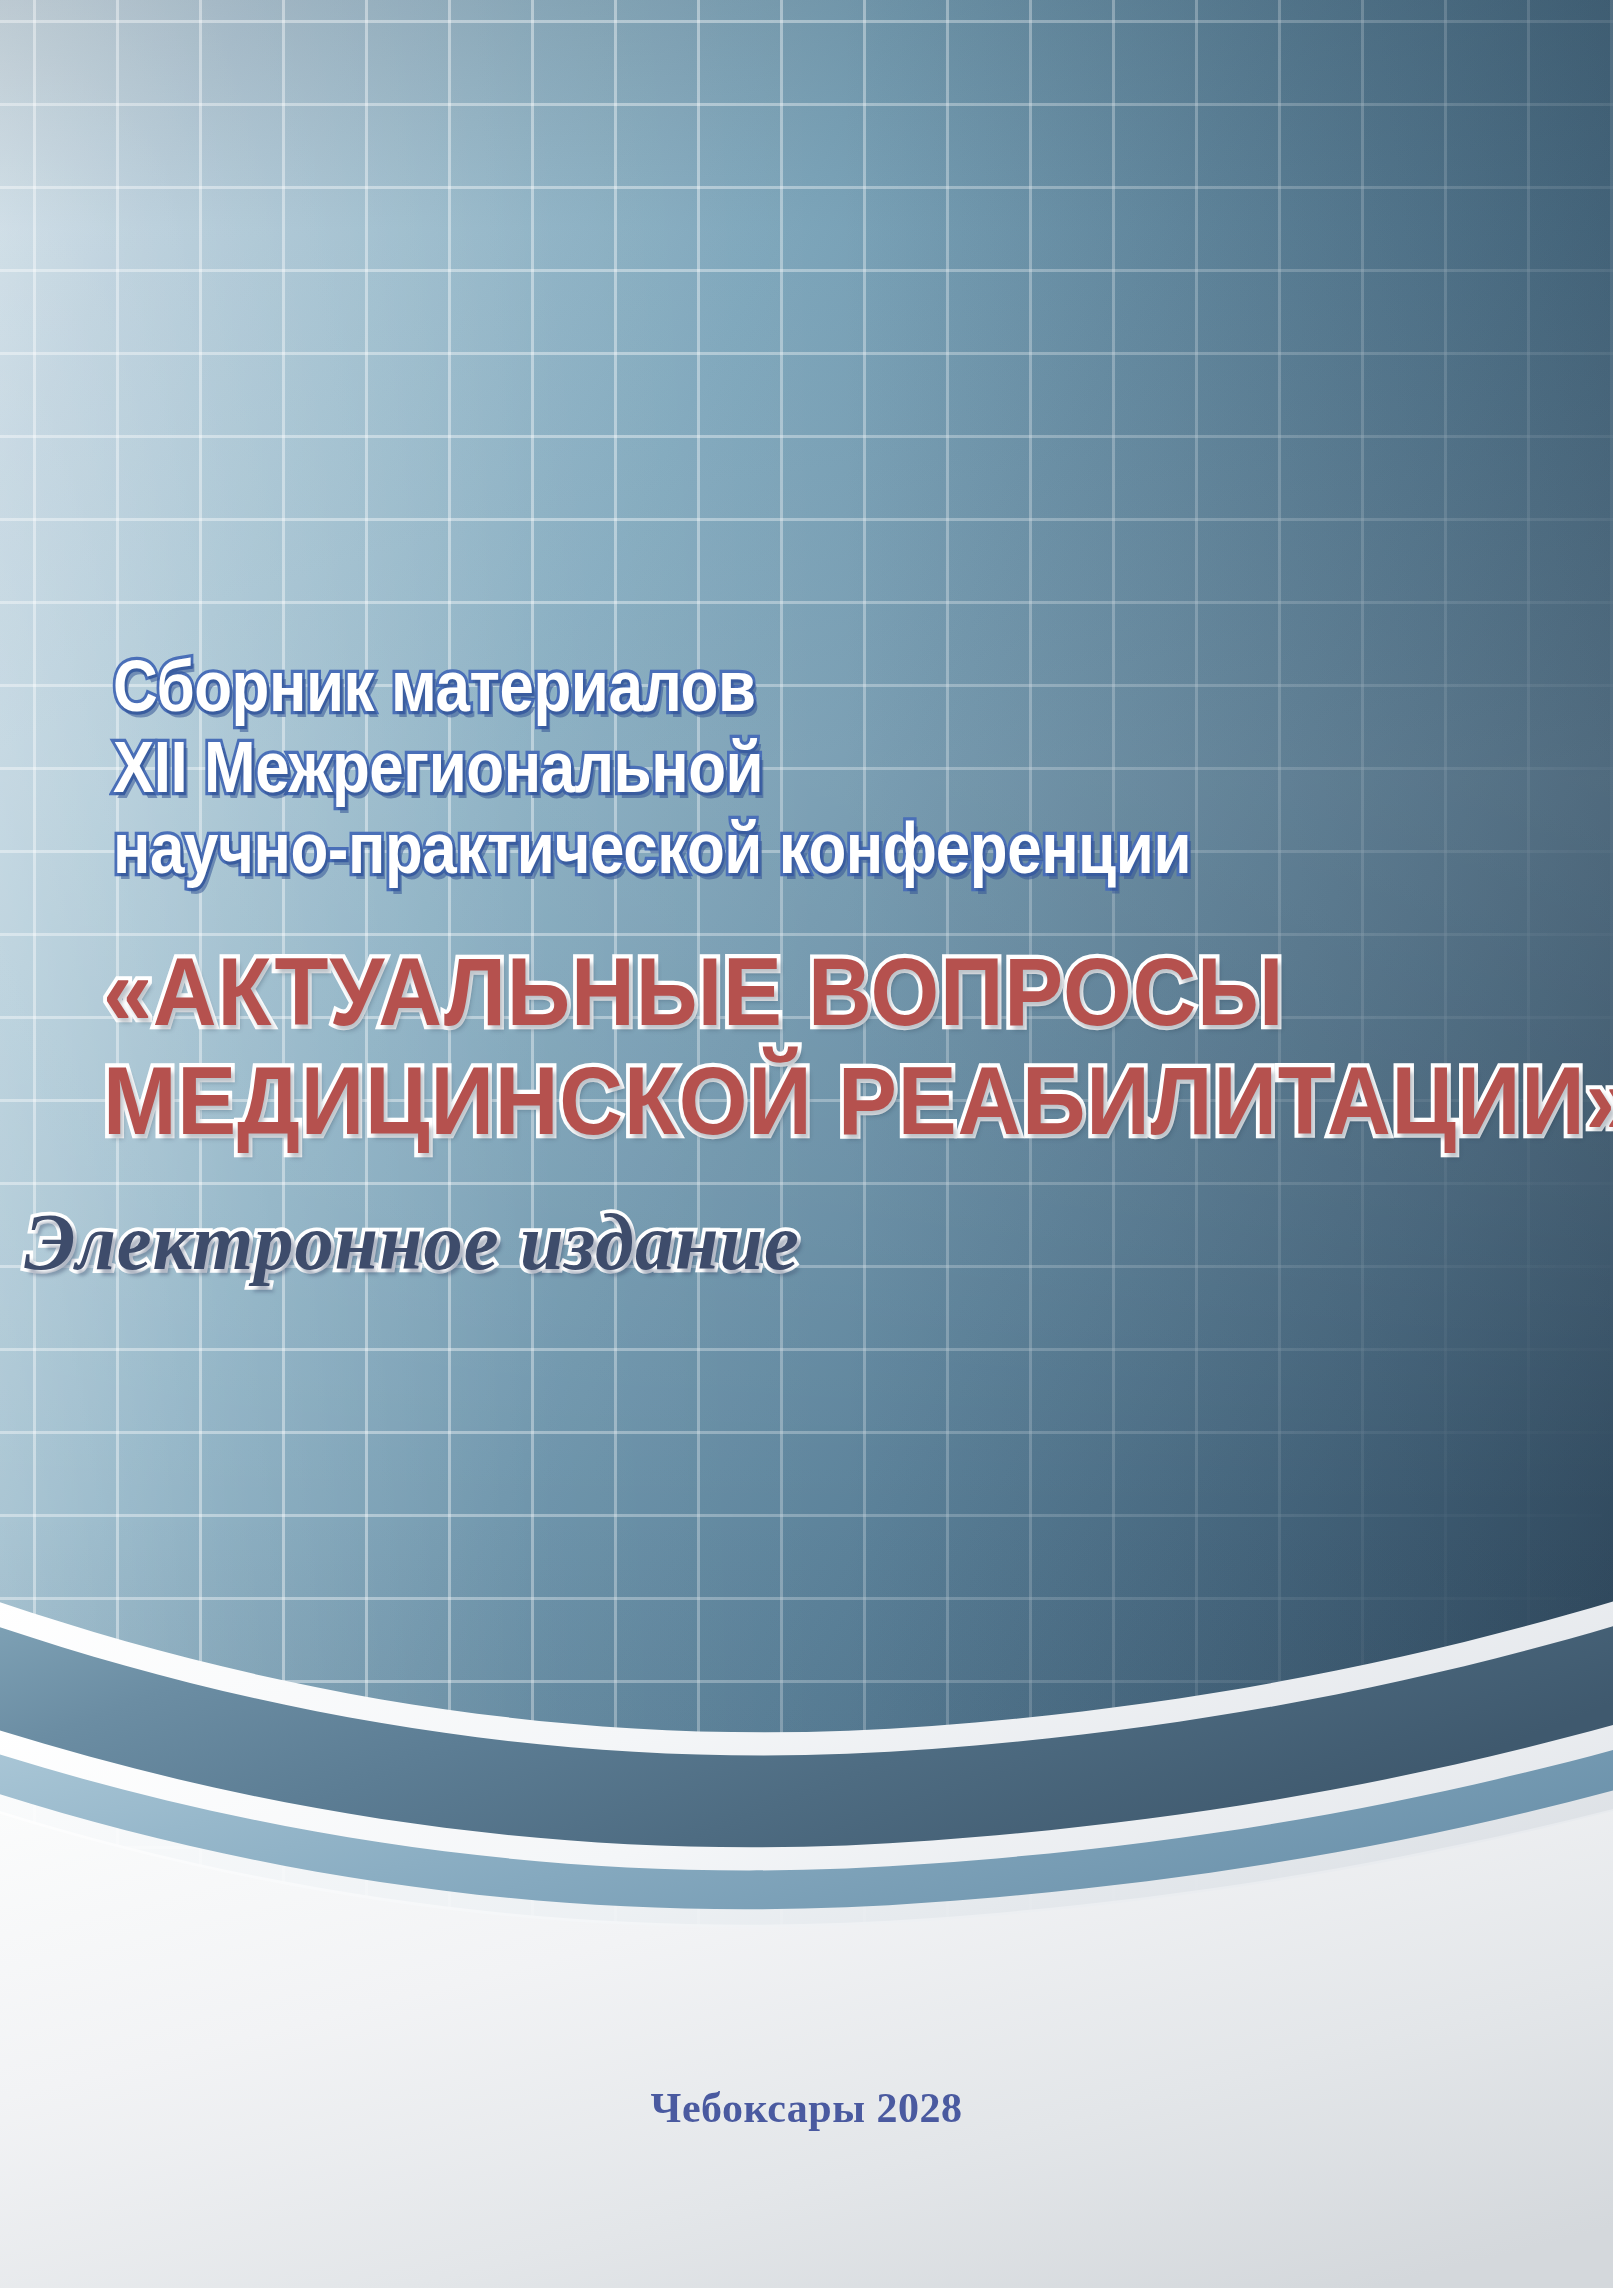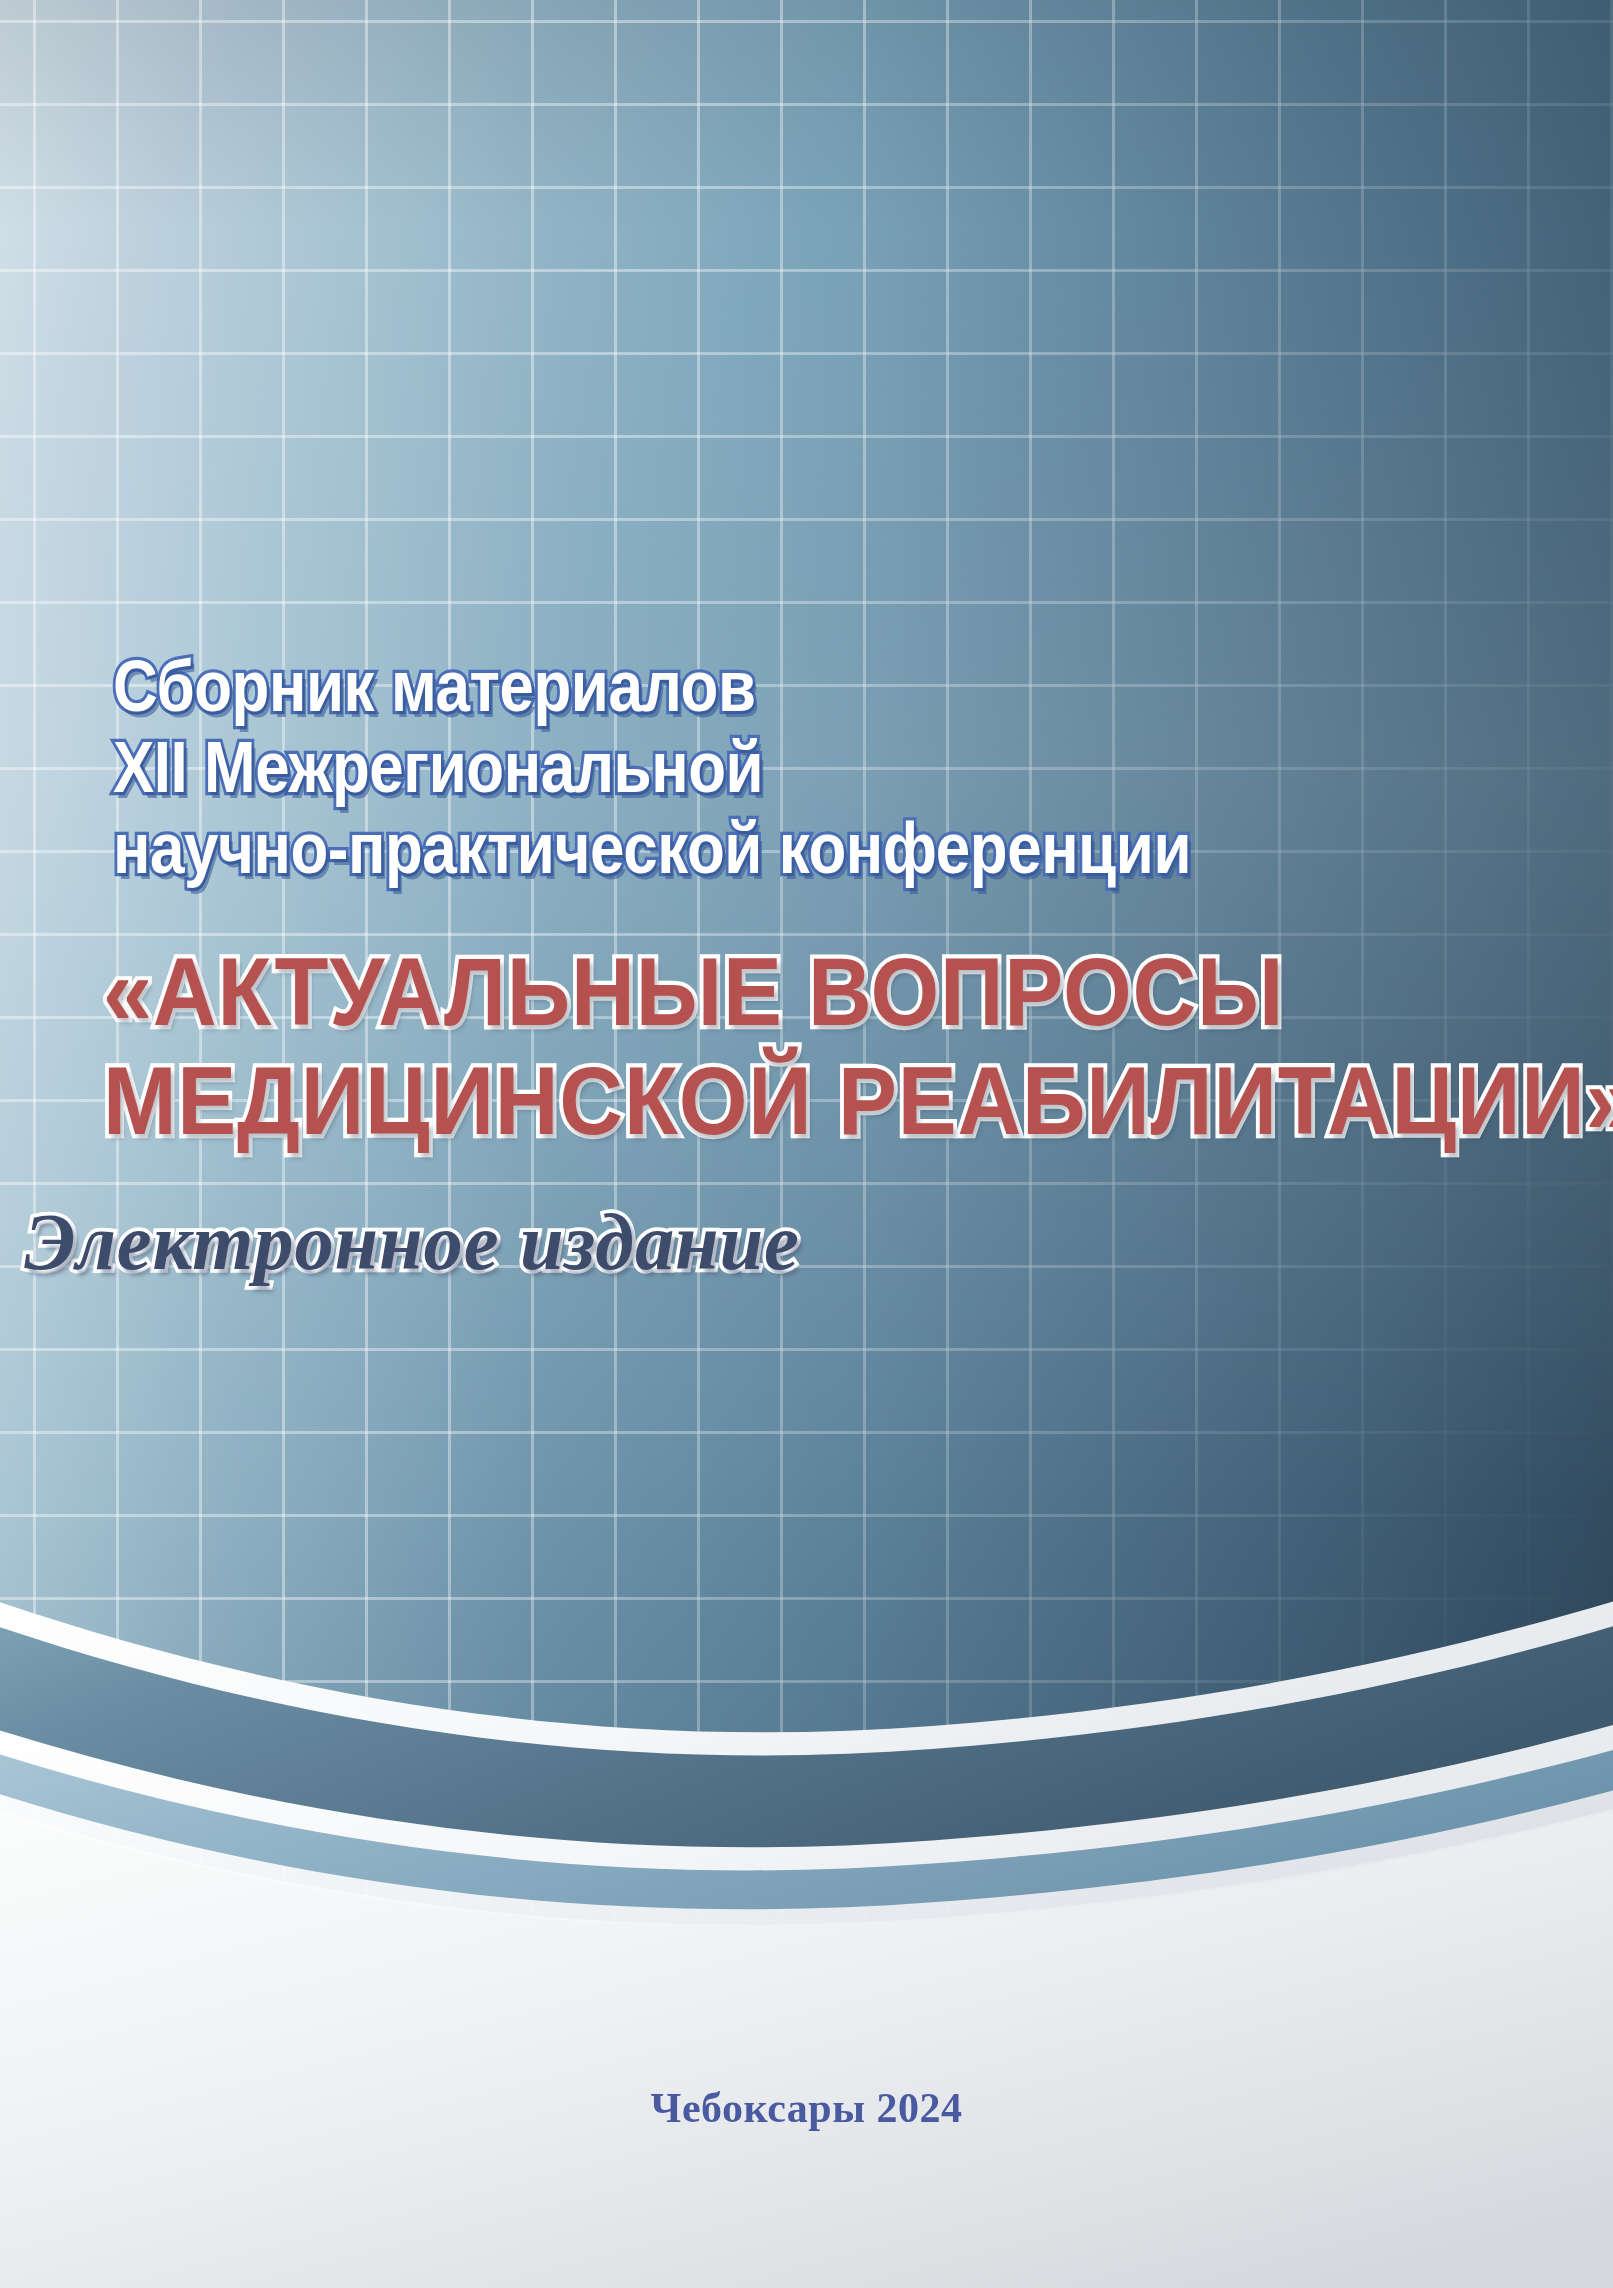--- a/index.html
+++ b/index.html
@@ -257,16 +257,16 @@
     <div class="conf-line">научно-практической конференции</div>
 
     <div class="main-title">
       <div class="main-line">«АКТУАЛЬНЫЕ ВОПРОСЫ</div>
       <div class="main-line">МЕДИЦИНСКОЙ РЕАБИЛИТАЦИИ»</div>
     </div>
 
     <div class="edition">Электронное издание</div>
   </div>
 
-  <div class="imprint">Чебоксары 2024</div>
+  <div class="imprint">Чебоксары 2028</div>
 
 </div>
 
 
 </body></html>

